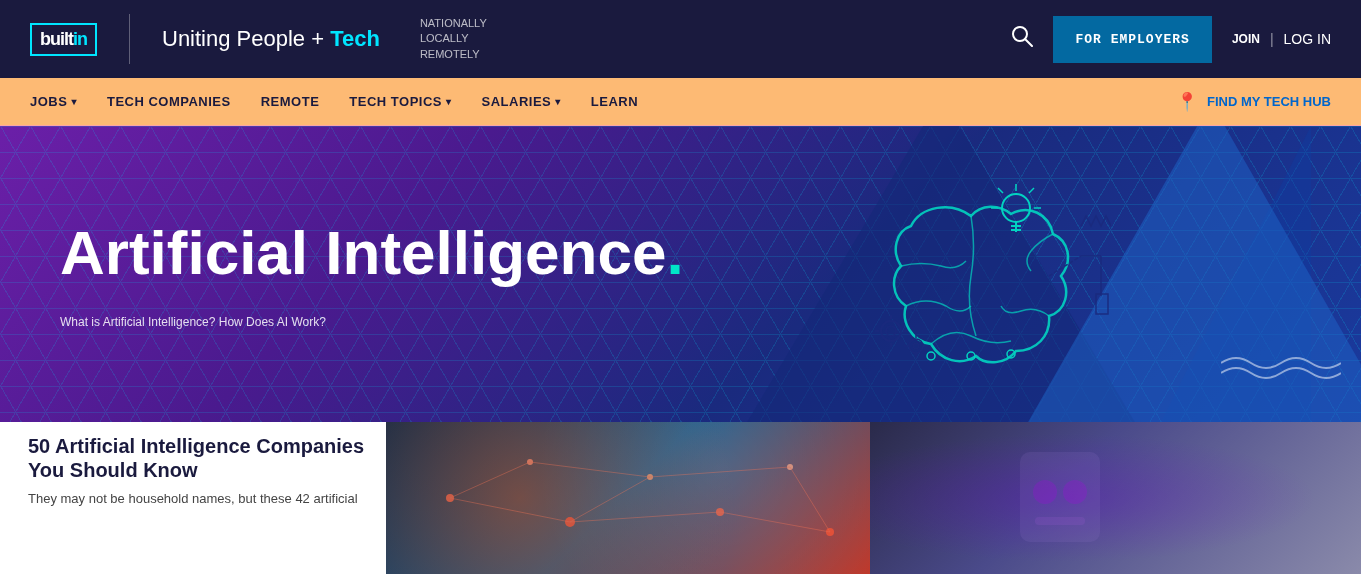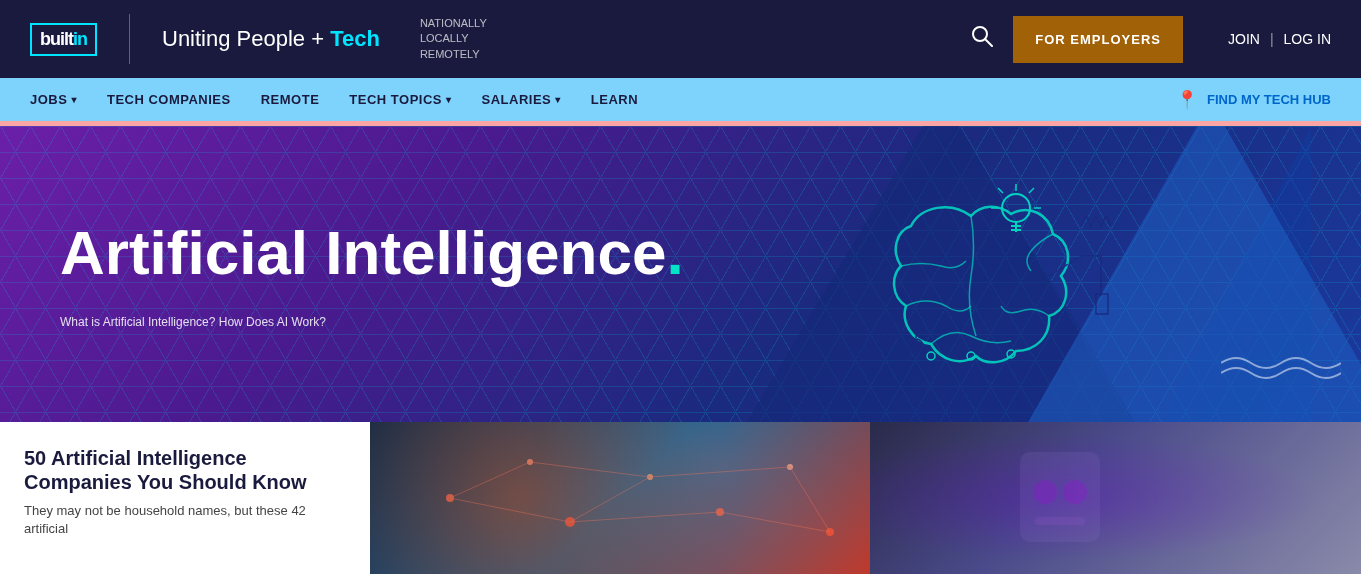--- a/index.html
+++ b/index.html
@@ -63,47 +63,48 @@
       gap: 20px;
     }
     .search-icon-btn {
       color: white;
       font-size: 22px;
       cursor: pointer;
       background: none;
       border: none;
     }
     .for-employers-btn {
-      background-color: #a16207;
+      background-color: #0369a1;
       color: white;
       border: none;
       padding: 16px 22px;
       font-size: 13px;
       font-weight: bold;
       letter-spacing: 1px;
       cursor: pointer;
       text-transform: uppercase;
+      font-family: Liberation Mono, monospace;
     }
     .auth-links {
       color: white;
       font-size: 14px;
       display: flex;
       align-items: center;
       gap: 10px;
     }
     .auth-links span { color: rgba(255,255,255,0.5); }
 
     
     .nav-bar {
-      background: #7dd3fc;
+      background: #fdba74;
       display: flex;
       align-items: center;
       padding: 0 30px;
       height: 48px;
-      border-bottom: 5px solid #fca5a5;
+      border-bottom: 1px solid #fca5a5;
       box-shadow: 0 1px 3px rgba(0,0,0,0.1);
     }
     .nav-links {
       display: flex;
       align-items: center;
       gap: 30px;
       flex: 1;
     }
     .nav-link {
       font-size: 13px;
@@ -228,27 +229,27 @@
       gap: 0;
       height: 152px;
     }
     .card-left {
       flex: 0 0 870px;
       position: relative;
       overflow: hidden;
     }
     .card-left-white {
       position: absolute;
-      left: 0;
+      left: 16px;
       top: 0;
       width: 370px;
       height: 100%;
       background: white;
       z-index: 2;
-      padding: 24px;
+      padding: 12px;
     }
     .card-title {
       font-size: 20px;
       font-weight: 900;
       color: #1a1a3e;
       line-height: 1.2;
       margin-bottom: 8px;
     }
     .card-desc {
       font-size: 13px;
@@ -325,21 +326,21 @@
 
   <div class="header-right">
     <button class="search-icon-btn">
       <svg width="22" height="22" viewBox="0 0 22 22" fill="none">
         <circle cx="9" cy="9" r="7" stroke="white" stroke-width="2"></circle>
         <line x1="14" y1="14" x2="21" y2="21" stroke="white" stroke-width="2" stroke-linecap="round"></line>
       </svg>
     </button>
     <button class="for-employers-btn">FOR EMPLOYERS</button>
     <div class="auth-links">
-      <a style="color:white;text-decoration:none;font-weight:normal;font-size:14px;margin-left:25px;">JOIN</a>
+      <a style="color:white;text-decoration:none;font-weight:bold;font-size:12px;">JOIN</a>
       <span>|</span>
       <a style="color:white;text-decoration:none;font-weight:normal;font-size:14px;">LOG IN</a>
     </div>
   </div>
 </header>
 
 <nav class="nav-bar">
   <div class="nav-links">
     <div class="nav-link">
       <span>JOBS</span>

